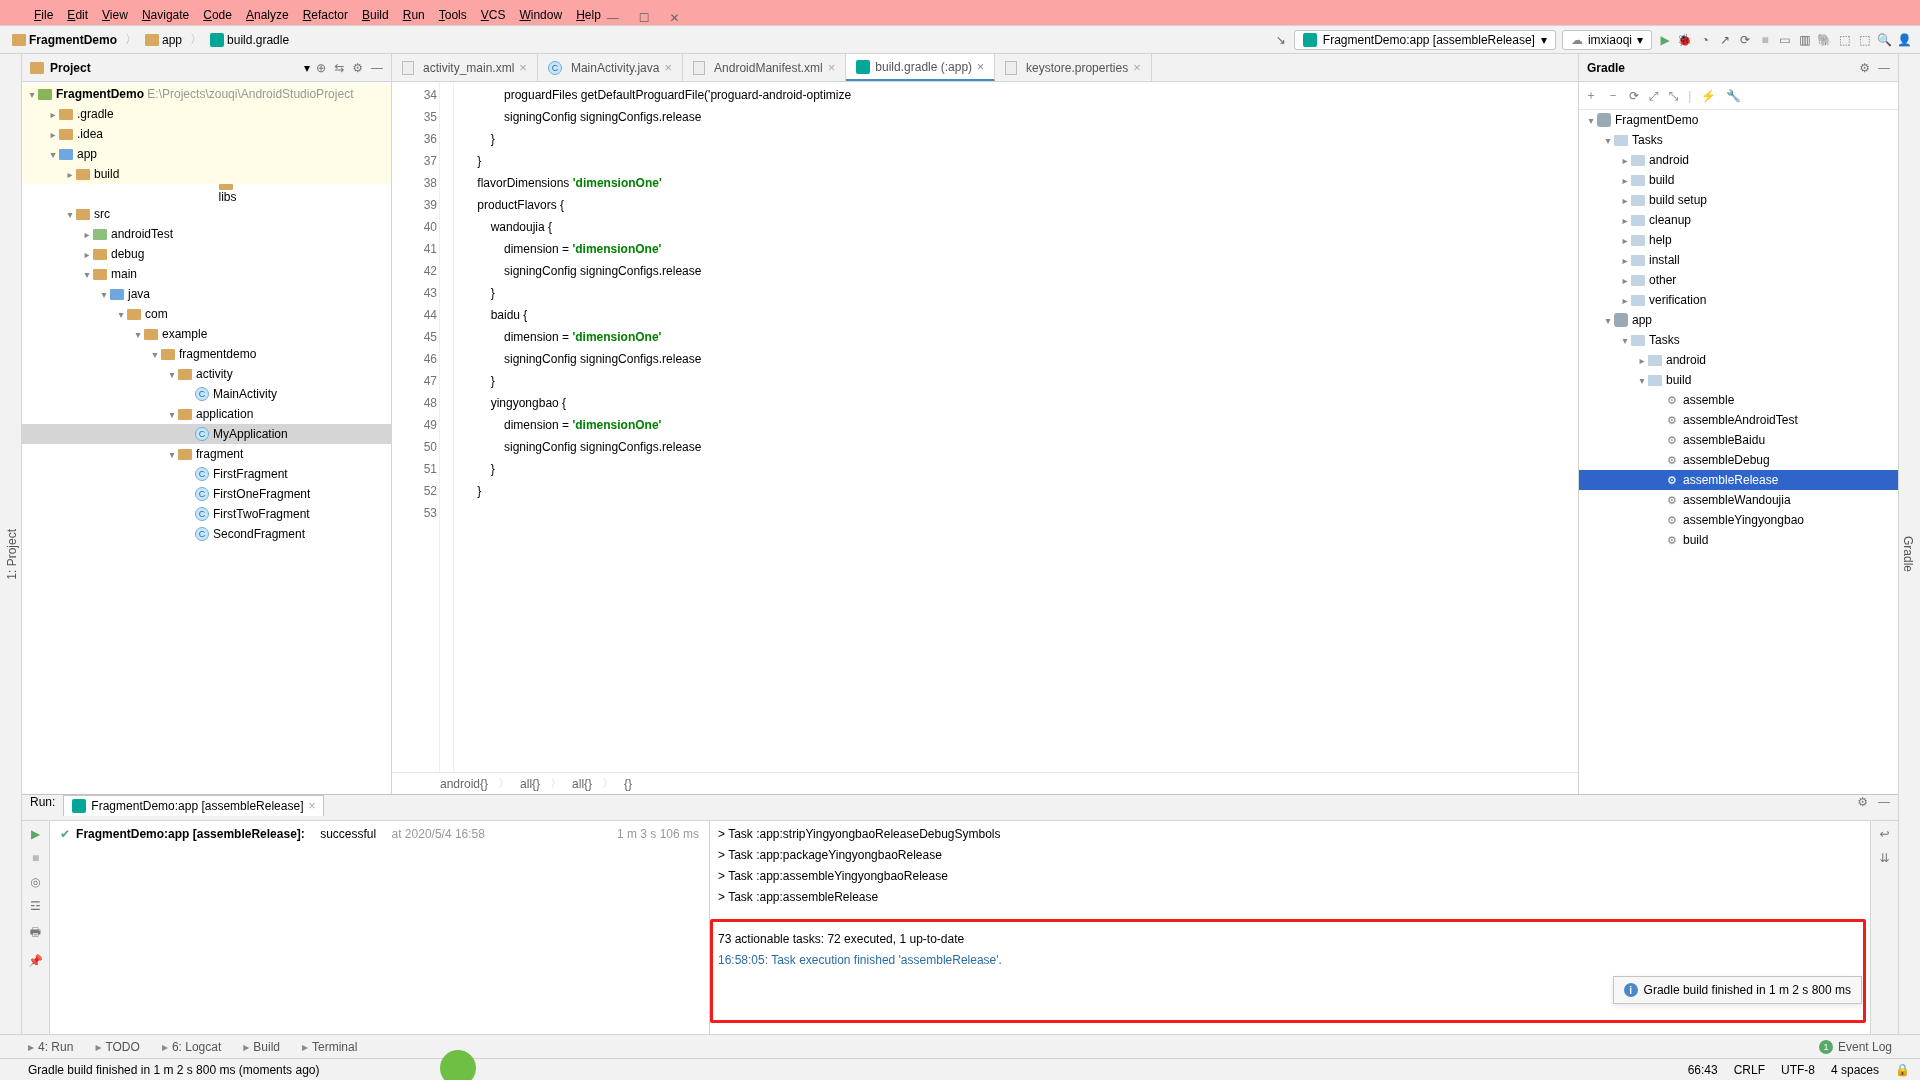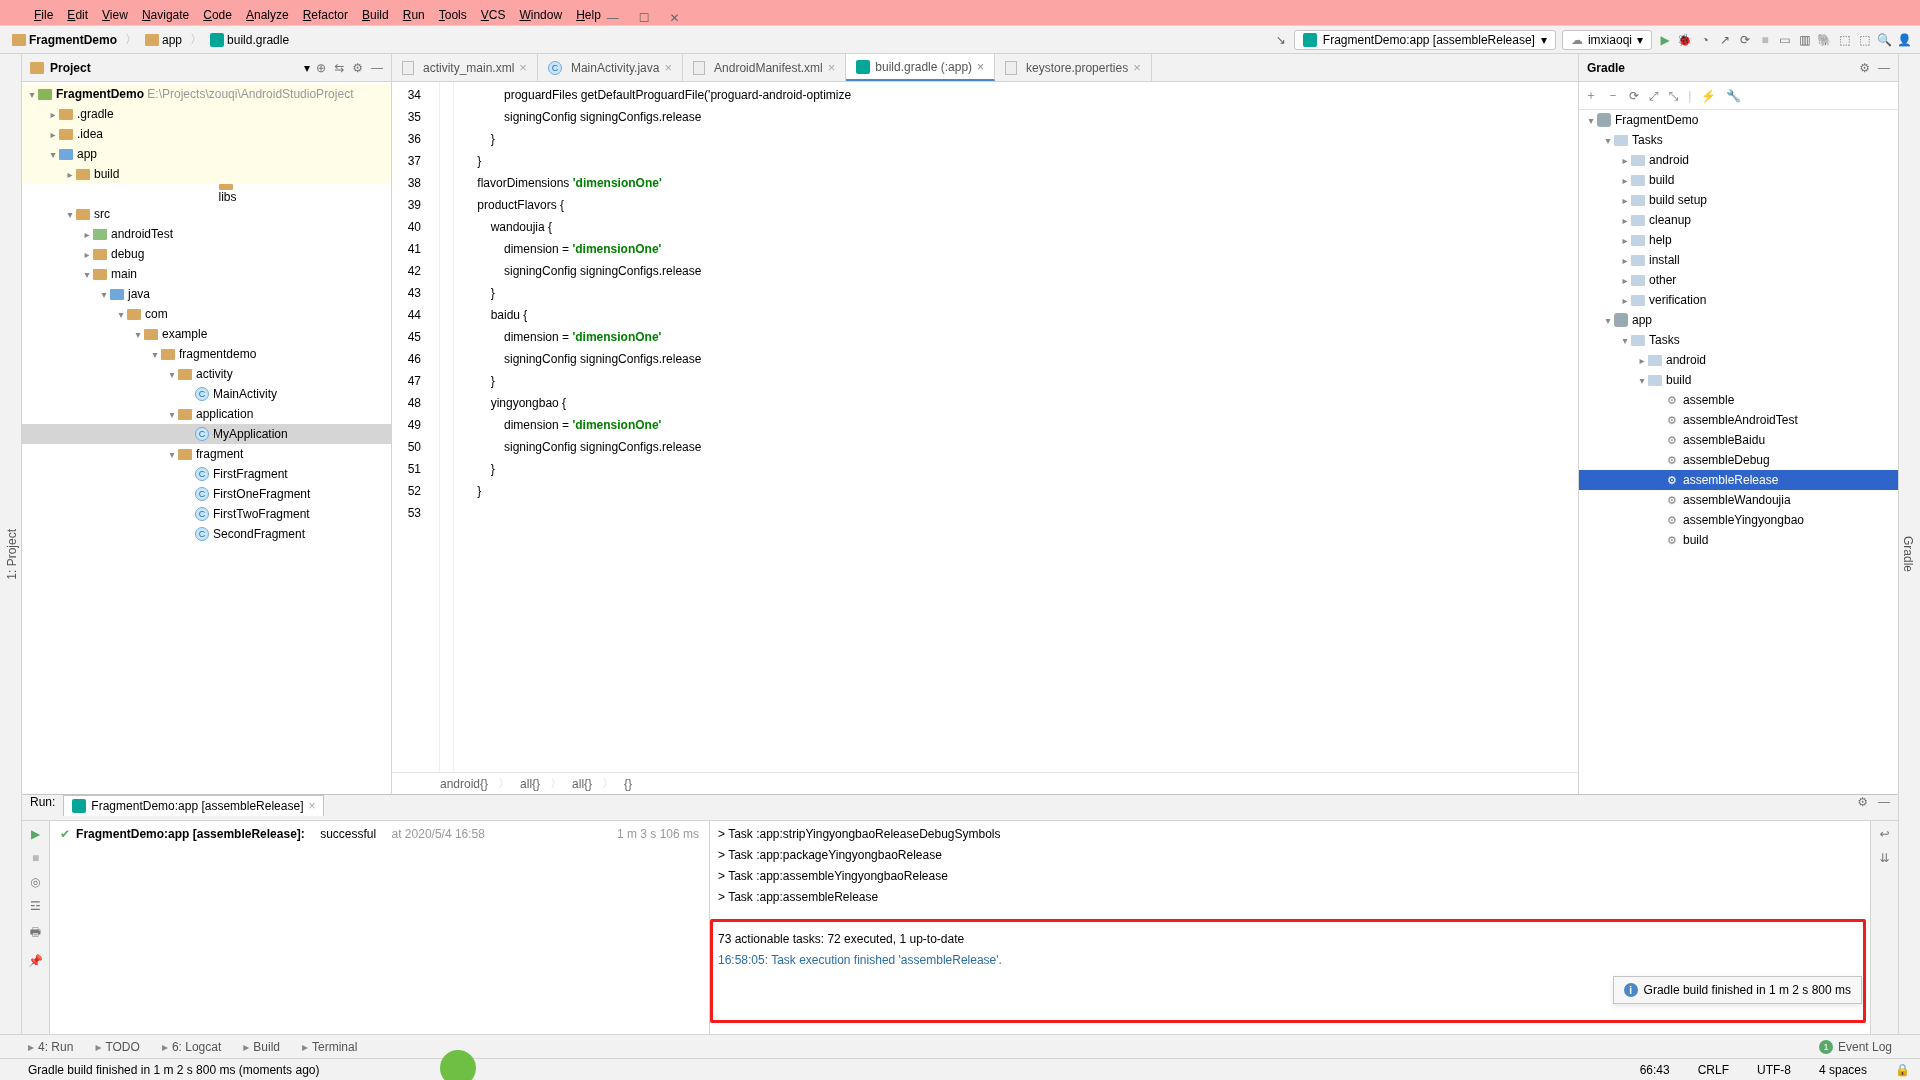--- a/index.html
+++ b/index.html
@@ -44,21 +44,21 @@
 .file-ico { width: 12px; height: 14px; background: #eee; border: 1px solid #bbb; margin-right: 4px; }
 .class-ico { width: 14px; height: 14px; border-radius: 50%; background: #c7e6f9; border: 1px solid #6fa8dc; display: inline-flex; align-items: center; justify-content: center; font-size: 9px; color: #2b6ca3; margin-right: 4px; }
 .dim { color: #999; }
 .editor-area { flex: 1; display: flex; flex-direction: column; background: #fff; min-width: 0; }
 .tabs { height: 28px; display: flex; align-items: stretch; background: #f2f2f2; border-bottom: 1px solid #d4d4d4; }
 .tab { display: flex; align-items: center; gap: 5px; padding: 0 10px; border-right: 1px solid #d4d4d4; color: #555; cursor: default; }
 .tab.active { background: #fff; border-bottom: 2px solid #4a88c7; }
 .tab .close { color: #aaa; font-size: 13px; }
 .tab .pin { color: #888; }
 .editor-body { flex: 1; display: flex; overflow: hidden; font-family: "JetBrains Mono", Consolas, monospace; font-size: 13.5px; }
-.gutter-nums { width: 48px; background: #fff; color: #000000; text-align: right; padding: 2px 18px 2px 0; border-right: 1px solid #eee; }
+.gutter-nums { width: 48px; background: #fff; color: #737373; text-align: right; padding: 2px 2px 2px 0; border-right: 1px solid #eee; }
 .gutter-nums div { height: 22px; line-height: 22px; }
 .gutter-fold { width: 14px; border-right: 1px solid #eee; }
 .code { flex: 1; padding: 2px 10px; white-space: pre; overflow: hidden; }
 .code .line { height: 22px; line-height: 22px; }
 .k-str { color: #008000; font-weight: bold; }
 .breadcrumb-bar { height: 22px; display: flex; align-items: center; border-top: 1px solid #e4e4e4; padding-left: 48px; gap: 10px; color: #666; font-size: 11px; }
 .gradle-panel { width: 320px; background: #fff; border-left: 1px solid #d4d4d4; display: flex; flex-direction: column; }
 .gradle-toolbar { height: 28px; border-bottom: 1px solid #e4e4e4; display: flex; align-items: center; padding: 0 6px; gap: 10px; color: #777; }
 .gradle-tree { flex: 1; overflow: auto; }
 .g-row { display: flex; align-items: center; height: 20px; }
@@ -76,21 +76,21 @@
 .run-left-tree { width: 660px; border-right: 1px solid #d4d4d4; padding: 6px 10px; overflow: auto; }
 .run-status-row { display: flex; align-items: center; gap: 6px; }
 .run-console { flex: 1; padding: 6px 8px; font-family: Consolas, monospace; font-size: 14px; position: relative; overflow: hidden; }
 .run-console .cl { height: 21px; }
 .red-box { position: absolute; border: 3px solid #f21c1c; border-radius: 2px; pointer-events: none; }
 .notification { position: absolute; background: #f7f7f7; border: 1px solid #c4c4c4; padding: 6px 10px; display: flex; align-items: center; gap: 6px; box-shadow: 0 2px 6px rgba(0,0,0,.1); }
 .info-ico { width: 14px; height: 14px; border-radius: 50%; background: #4a88c7; color: #fff; display: inline-flex; align-items: center; justify-content: center; font-size: 10px; font-weight: bold; }
 .bottom-tabs { height: 24px; background: #f2f2f2; border-top: 1px solid #d4d4d4; display: flex; align-items: center; padding: 0 28px; gap: 18px; font-size: 11px; color: #555; }
 .bottom-tabs .bt { display: flex; align-items: center; gap: 4px; }
 .status-bar { height: 22px; background: #f2f2f2; border-top: 1px solid #d4d4d4; display: flex; align-items: center; padding: 0 10px 0 28px; font-size: 11px; position: relative; }
-.status-right { margin-left: auto; display: flex; gap: 28px; }
+.status-right { margin-left: auto; display: flex; gap: 16px; }
 .green-circle { position: absolute; left: 440px; bottom: -6px; width: 36px; height: 36px; border-radius: 50%; background: #6fbf44; }
 .run-right-icons { width: 28px; background: #f2f2f2; border-left: 1px solid #d4d4d4; display: flex; flex-direction: column; align-items: center; gap:10px; padding-top:6px; color:#777; }
 </style>
 </head>
 <body>
 
 <div class="titlebar">
   <div class="menubar" id="menubar">
       <span><u>F</u>ile</span>
       <span><u>E</u>dit</span>

